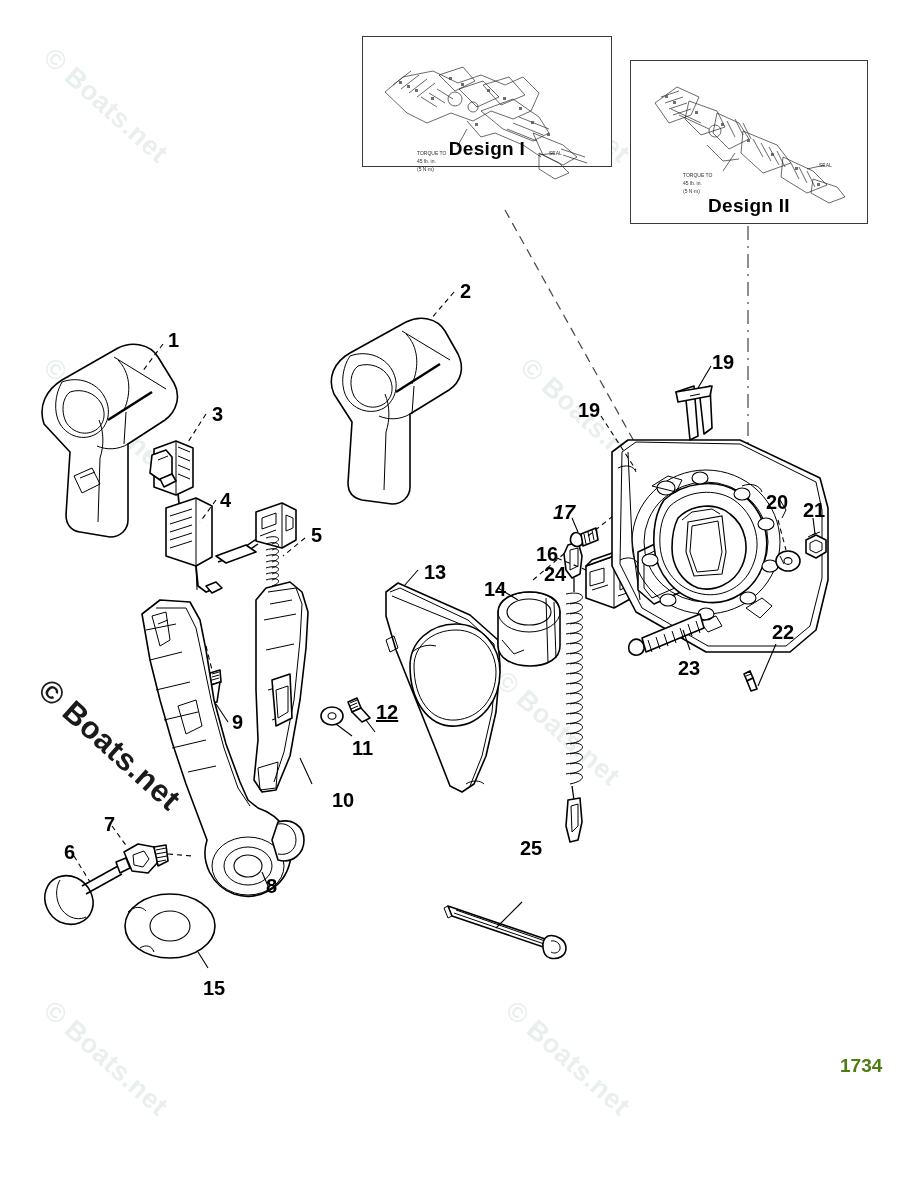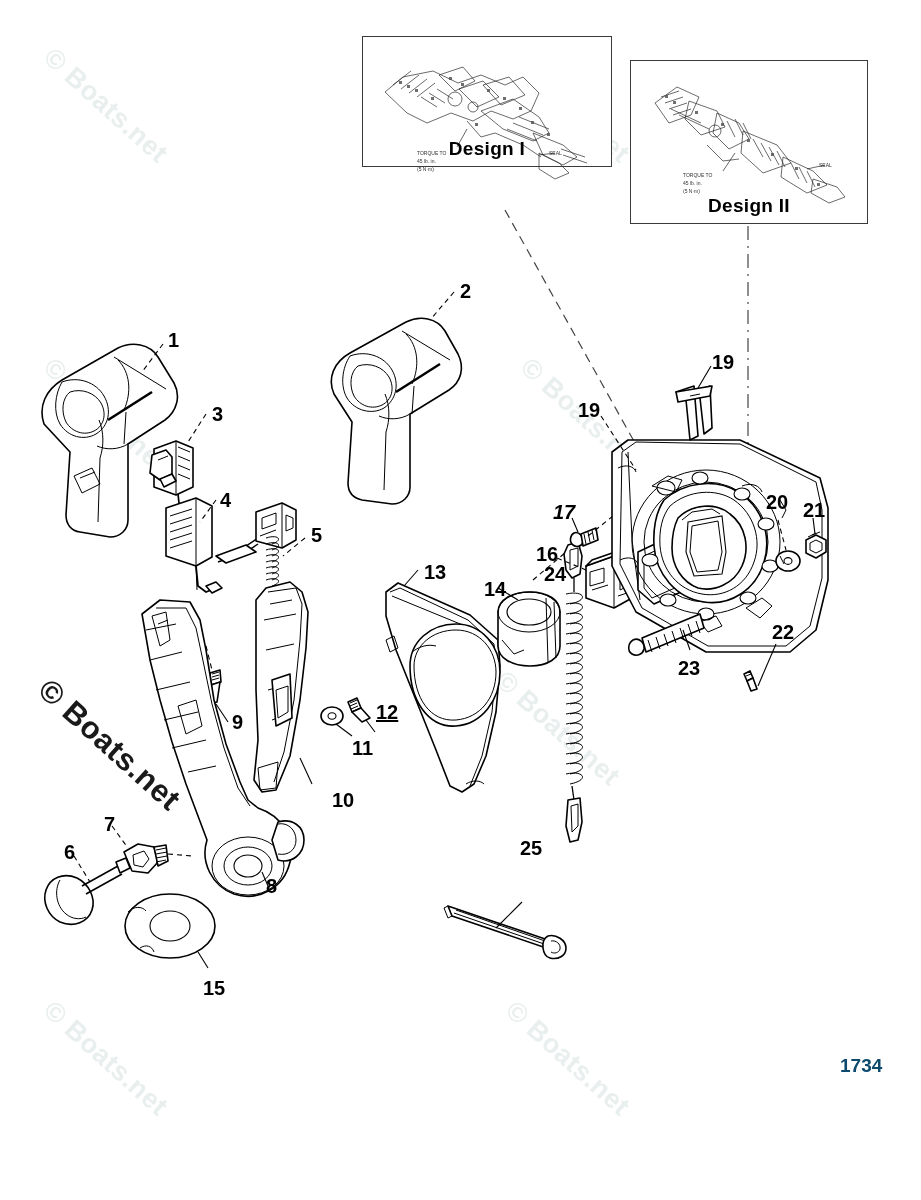--- a/index.html
+++ b/index.html
@@ -20,21 +20,21 @@
          box-sizing:border-box;}
   .inset .caption{position:absolute;left:0;right:0;bottom:6px;text-align:center;
          font-size:19px;font-weight:bold;font-family:"Liberation Sans",sans-serif;
          letter-spacing:0.3px;}
 
   
   .num{position:absolute;font-size:20px;font-weight:bold;
        font-family:"Liberation Sans",sans-serif;line-height:1;
        color:#000;user-select:none;}
   .figno{position:absolute;font-size:19px;font-weight:bold;
-       font-family:"Liberation Sans",sans-serif;color:#0c4a6e;}
+       font-family:"Liberation Sans",sans-serif;color:#4d7c0f;}
 
   
   svg.layer{position:absolute;left:0;top:0;width:921px;height:1200px;
             overflow:visible;pointer-events:none;}
   .ln{stroke:#000;fill:none;}
   .leader{stroke:#000;stroke-width:1.1;fill:none;stroke-dasharray:5 4;}
   .leader-solid{stroke:#000;stroke-width:1.1;fill:none;}
   .dashdot{stroke:#444;stroke-width:1.2;fill:none;stroke-dasharray:14 6 2 6;}
   .dash{stroke:#444;stroke-width:1.2;fill:none;stroke-dasharray:9 6;}
   .p{fill:#fff;stroke:#000;stroke-width:1.6;stroke-linejoin:round;}

